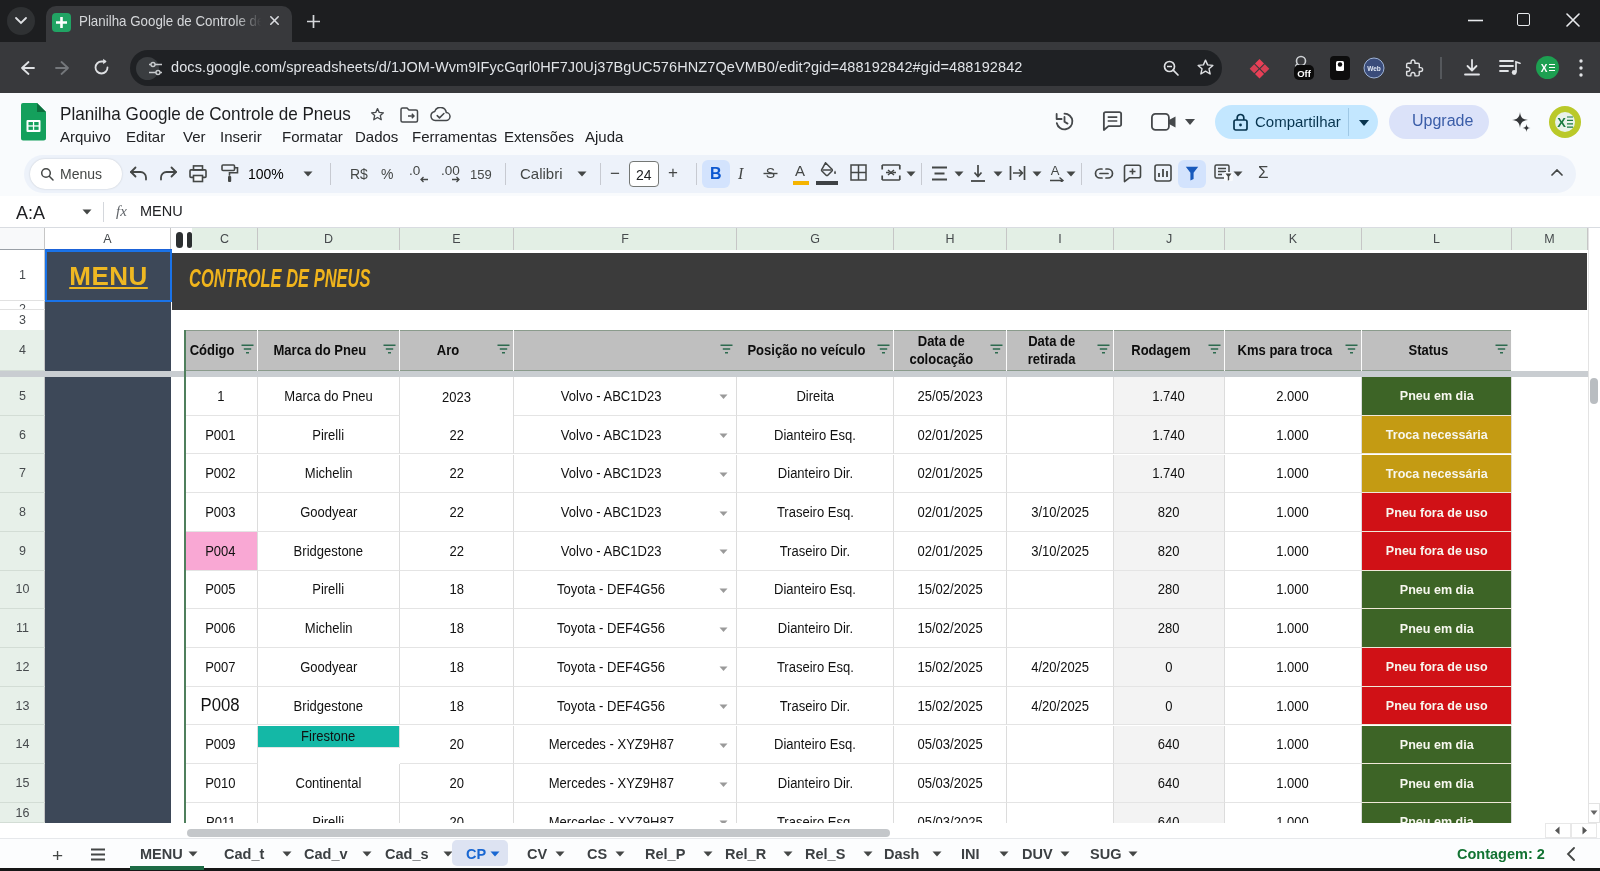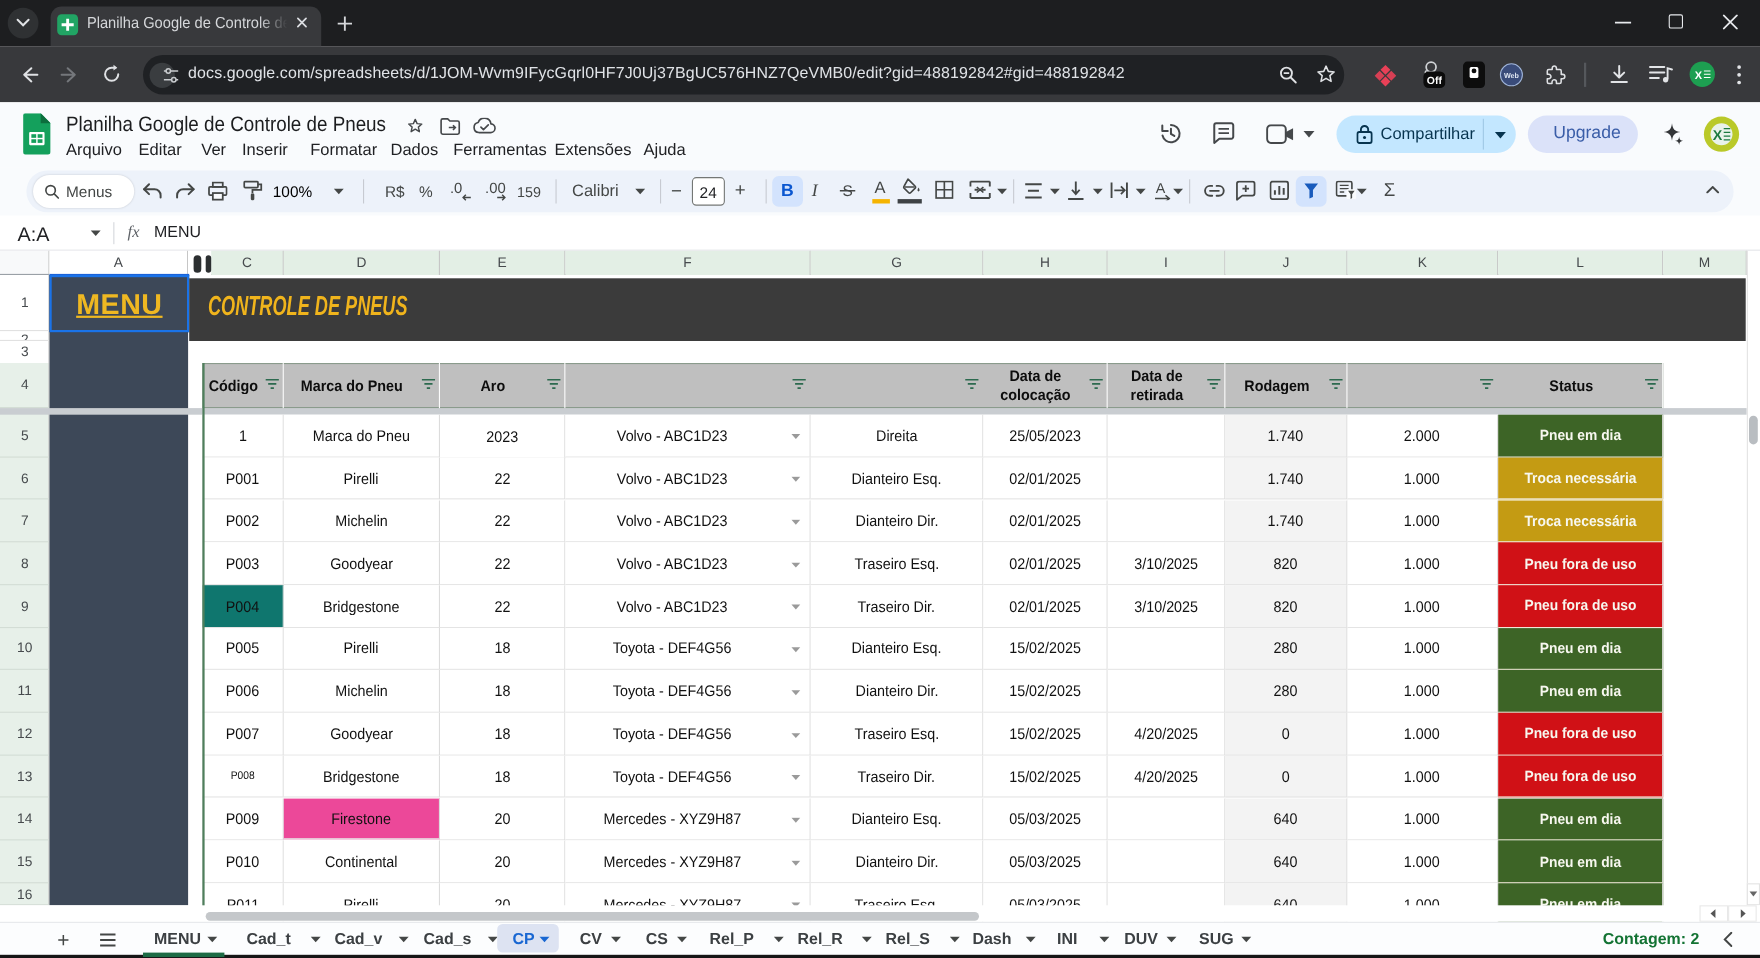--- a/index.html
+++ b/index.html
@@ -392,20 +392,23 @@
     </svg>
 <div class="ab" style="left:400px;top:330px;width:114px;height:41px;border-right:1px solid #fcfcfc;display:flex;align-items:center;justify-content:center;text-align:center;font-size:14px;font-weight:bold;color:#0d0d0d;line-height:1.25;padding-right:17px">
       <span class="tx">Aro</span>
     </div>
 <svg class="ab" style="left:497px;top:344px" width="13" height="11" viewBox="0 0 13 11">
       <path d="M0.5 1.2 H12.5 M2.8 5 H10.2 M5 8.8 H8" stroke="#2d6a4f" stroke-width="1.5"></path>
     </svg>
 <svg class="ab" style="left:720px;top:344px" width="13" height="11" viewBox="0 0 13 11">
       <path d="M0.5 1.2 H12.5 M2.8 5 H10.2 M5 8.8 H8" stroke="#2d6a4f" stroke-width="1.5"></path>
     </svg>
+<div class="ab" style="left:737px;top:330px;width:157px;height:41px;border-right:1px solid #fcfcfc;display:flex;align-items:center;justify-content:center;text-align:center;font-size:14px;font-weight:bold;color:#0d0d0d;line-height:1.25;padding-right:17px">
+      <span class="tx">Posição no veículo</span>
+    </div>
 <svg class="ab" style="left:877px;top:344px" width="13" height="11" viewBox="0 0 13 11">
       <path d="M0.5 1.2 H12.5 M2.8 5 H10.2 M5 8.8 H8" stroke="#2d6a4f" stroke-width="1.5"></path>
     </svg>
 <div class="ab" style="left:894px;top:330px;width:113px;height:41px;border-right:1px solid #fcfcfc;display:flex;align-items:center;justify-content:center;text-align:center;font-size:14px;font-weight:bold;color:#0d0d0d;line-height:1.25;padding-right:17px">
       <span class="tx">Data de<br>colocação</span>
     </div>
 <svg class="ab" style="left:990px;top:344px" width="13" height="11" viewBox="0 0 13 11">
       <path d="M0.5 1.2 H12.5 M2.8 5 H10.2 M5 8.8 H8" stroke="#2d6a4f" stroke-width="1.5"></path>
     </svg>
 <div class="ab" style="left:1007px;top:330px;width:107px;height:41px;border-right:1px solid #fcfcfc;display:flex;align-items:center;justify-content:center;text-align:center;font-size:14px;font-weight:bold;color:#0d0d0d;line-height:1.25;padding-right:17px">
@@ -413,20 +416,23 @@
     </div>
 <svg class="ab" style="left:1097px;top:344px" width="13" height="11" viewBox="0 0 13 11">
       <path d="M0.5 1.2 H12.5 M2.8 5 H10.2 M5 8.8 H8" stroke="#2d6a4f" stroke-width="1.5"></path>
     </svg>
 <div class="ab" style="left:1114px;top:330px;width:111px;height:41px;border-right:1px solid #fcfcfc;display:flex;align-items:center;justify-content:center;text-align:center;font-size:14px;font-weight:bold;color:#0d0d0d;line-height:1.25;padding-right:17px">
       <span class="tx">Rodagem</span>
     </div>
 <svg class="ab" style="left:1208px;top:344px" width="13" height="11" viewBox="0 0 13 11">
       <path d="M0.5 1.2 H12.5 M2.8 5 H10.2 M5 8.8 H8" stroke="#2d6a4f" stroke-width="1.5"></path>
     </svg>
+<div class="ab" style="left:1225px;top:330px;width:137px;height:41px;border-right:1px solid #fcfcfc;display:flex;align-items:center;justify-content:center;text-align:center;font-size:14px;font-weight:bold;color:#0d0d0d;line-height:1.25;padding-right:17px">
+      <span class="tx">Kms para troca</span>
+    </div>
 <svg class="ab" style="left:1345px;top:344px" width="13" height="11" viewBox="0 0 13 11">
       <path d="M0.5 1.2 H12.5 M2.8 5 H10.2 M5 8.8 H8" stroke="#2d6a4f" stroke-width="1.5"></path>
     </svg>
 <div class="ab" style="left:1362px;top:330px;width:150px;height:41px;border-right:1px solid #fcfcfc;display:flex;align-items:center;justify-content:center;text-align:center;font-size:14px;font-weight:bold;color:#0d0d0d;line-height:1.25;padding-right:17px">
       <span class="tx">Status</span>
     </div>
 <svg class="ab" style="left:1495px;top:344px" width="13" height="11" viewBox="0 0 13 11">
       <path d="M0.5 1.2 H12.5 M2.8 5 H10.2 M5 8.8 H8" stroke="#2d6a4f" stroke-width="1.5"></path>
     </svg>
 <div class="ab" style="left:184px;top:330px;width:1.5px;height:493px;background:#4f7f5c;z-index:5"></div>
@@ -555,21 +561,21 @@
     </div>
 <div class="cell" style="left:1114px;top:493.2px;width:111px;height:38.7px;background:#f3f3f3;border-right:1px solid #dcdcdc;border-bottom:1px solid #e4e4e4;font-size:14px">
       <span class="tx">820</span>
     </div>
 <div class="cell" style="left:1225px;top:493.2px;width:137px;height:38.7px;background:#fff;border-right:1px solid #dcdcdc;border-bottom:1px solid #e4e4e4;font-size:14px">
       <span class="tx">1.000</span>
     </div>
 <div class="cell" style="left:1362px;top:493.2px;width:150px;height:38.7px;background:#d01116;border-right:1px solid #dcdcdc;border-bottom:1px solid #f0e8d8;font-size:13.5px;font-weight:600;color:#f7f7ef">
       <span class="tx">Pneu fora de uso</span>
     </div>
-<div class="cell" style="left:184px;top:531.9px;width:74px;height:38.7px;background:#0f766e;border-right:1px solid #dcdcdc;border-bottom:1px solid #e4e4e4;font-size:14px">
+<div class="cell" style="left:184px;top:531.9px;width:74px;height:38.7px;background:#f9a8d4;border-right:1px solid #dcdcdc;border-bottom:1px solid #e4e4e4;font-size:14px">
       <span class="tx">P004</span>
     </div>
 <div class="cell" style="left:258px;top:531.9px;width:142px;height:38.7px;background:#fff;border-right:1px solid #dcdcdc;border-bottom:1px solid #e4e4e4;font-size:14px">
       <span class="tx">Bridgestone</span>
     </div>
 <div class="cell" style="left:400px;top:531.9px;width:114px;height:38.7px;background:#fff;border-right:1px solid #dcdcdc;border-bottom:1px solid #e4e4e4;font-size:14px">
       <span class="tx">22</span>
     </div>
 <div class="cell" style="left:514px;top:531.9px;width:223px;height:38.7px;background:#fff;border-right:1px solid #dcdcdc;border-bottom:1px solid #e4e4e4;font-size:14px;padding-right:28px">
       <span class="tx">Volvo - ABC1D23</span>
@@ -687,21 +693,21 @@
     </div>
 <div class="cell" style="left:1114px;top:648.1px;width:111px;height:38.7px;background:#f3f3f3;border-right:1px solid #dcdcdc;border-bottom:1px solid #e4e4e4;font-size:14px">
       <span class="tx">0</span>
     </div>
 <div class="cell" style="left:1225px;top:648.1px;width:137px;height:38.7px;background:#fff;border-right:1px solid #dcdcdc;border-bottom:1px solid #e4e4e4;font-size:14px">
       <span class="tx">1.000</span>
     </div>
 <div class="cell" style="left:1362px;top:648.1px;width:150px;height:38.7px;background:#d01116;border-right:1px solid #dcdcdc;border-bottom:1px solid #f0e8d8;font-size:13.5px;font-weight:600;color:#f7f7ef">
       <span class="tx">Pneu fora de uso</span>
     </div>
-<div class="cell" style="left:184px;top:686.8px;width:74px;height:38.7px;background:#fff;border-right:1px solid #dcdcdc;border-bottom:1px solid #e4e4e4;font-size:10px">
+<div class="cell" style="left:184px;top:686.8px;width:74px;height:38.7px;background:#fff;border-right:1px solid #dcdcdc;border-bottom:1px solid #e4e4e4;font-size:18px">
       <span class="tx">P008</span>
     </div>
 <div class="cell" style="left:258px;top:686.8px;width:142px;height:38.7px;background:#fff;border-right:1px solid #dcdcdc;border-bottom:1px solid #e4e4e4;font-size:14px">
       <span class="tx">Bridgestone</span>
     </div>
 <div class="cell" style="left:400px;top:686.8px;width:114px;height:38.7px;background:#fff;border-right:1px solid #dcdcdc;border-bottom:1px solid #e4e4e4;font-size:14px">
       <span class="tx">18</span>
     </div>
 <div class="cell" style="left:514px;top:686.8px;width:223px;height:38.7px;background:#fff;border-right:1px solid #dcdcdc;border-bottom:1px solid #e4e4e4;font-size:14px;padding-right:28px">
       <span class="tx">Toyota - DEF4G56</span>
@@ -723,21 +729,21 @@
     </div>
 <div class="cell" style="left:1225px;top:686.8px;width:137px;height:38.7px;background:#fff;border-right:1px solid #dcdcdc;border-bottom:1px solid #e4e4e4;font-size:14px">
       <span class="tx">1.000</span>
     </div>
 <div class="cell" style="left:1362px;top:686.8px;width:150px;height:38.7px;background:#d01116;border-right:1px solid #dcdcdc;border-bottom:1px solid #f0e8d8;font-size:13.5px;font-weight:600;color:#f7f7ef">
       <span class="tx">Pneu fora de uso</span>
     </div>
 <div class="cell" style="left:184px;top:725.6px;width:74px;height:38.7px;background:#fff;border-right:1px solid #dcdcdc;border-bottom:1px solid #e4e4e4;font-size:14px">
       <span class="tx">P009</span>
     </div>
-<div class="cell" style="left:258px;top:725.6px;width:142px;height:37px;background:#ec4899;border-right:1px solid #dcdcdc;border-bottom:1px solid #e4e4e4;font-size:14px">
+<div class="cell" style="left:258px;top:725.6px;width:142px;height:22px;background:#14b8a6;border-right:1px solid #dcdcdc;border-bottom:1px solid #e4e4e4;font-size:14px">
       <span class="tx">Firestone</span>
     </div>
 <div class="cell" style="left:400px;top:725.6px;width:114px;height:38.7px;background:#fff;border-right:1px solid #dcdcdc;border-bottom:1px solid #e4e4e4;font-size:14px">
       <span class="tx">20</span>
     </div>
 <div class="cell" style="left:514px;top:725.6px;width:223px;height:38.7px;background:#fff;border-right:1px solid #dcdcdc;border-bottom:1px solid #e4e4e4;font-size:14px;padding-right:28px">
       <span class="tx">Mercedes - XYZ9H87</span>
     </div>
 <svg class="ab" style="left:719px;top:742.9px" width="9" height="6" viewBox="0 0 9 6">
       <path d="M0.5 0.5 L4.5 5 L8.5 0.5 Z" fill="#9a9a9a"></path>

